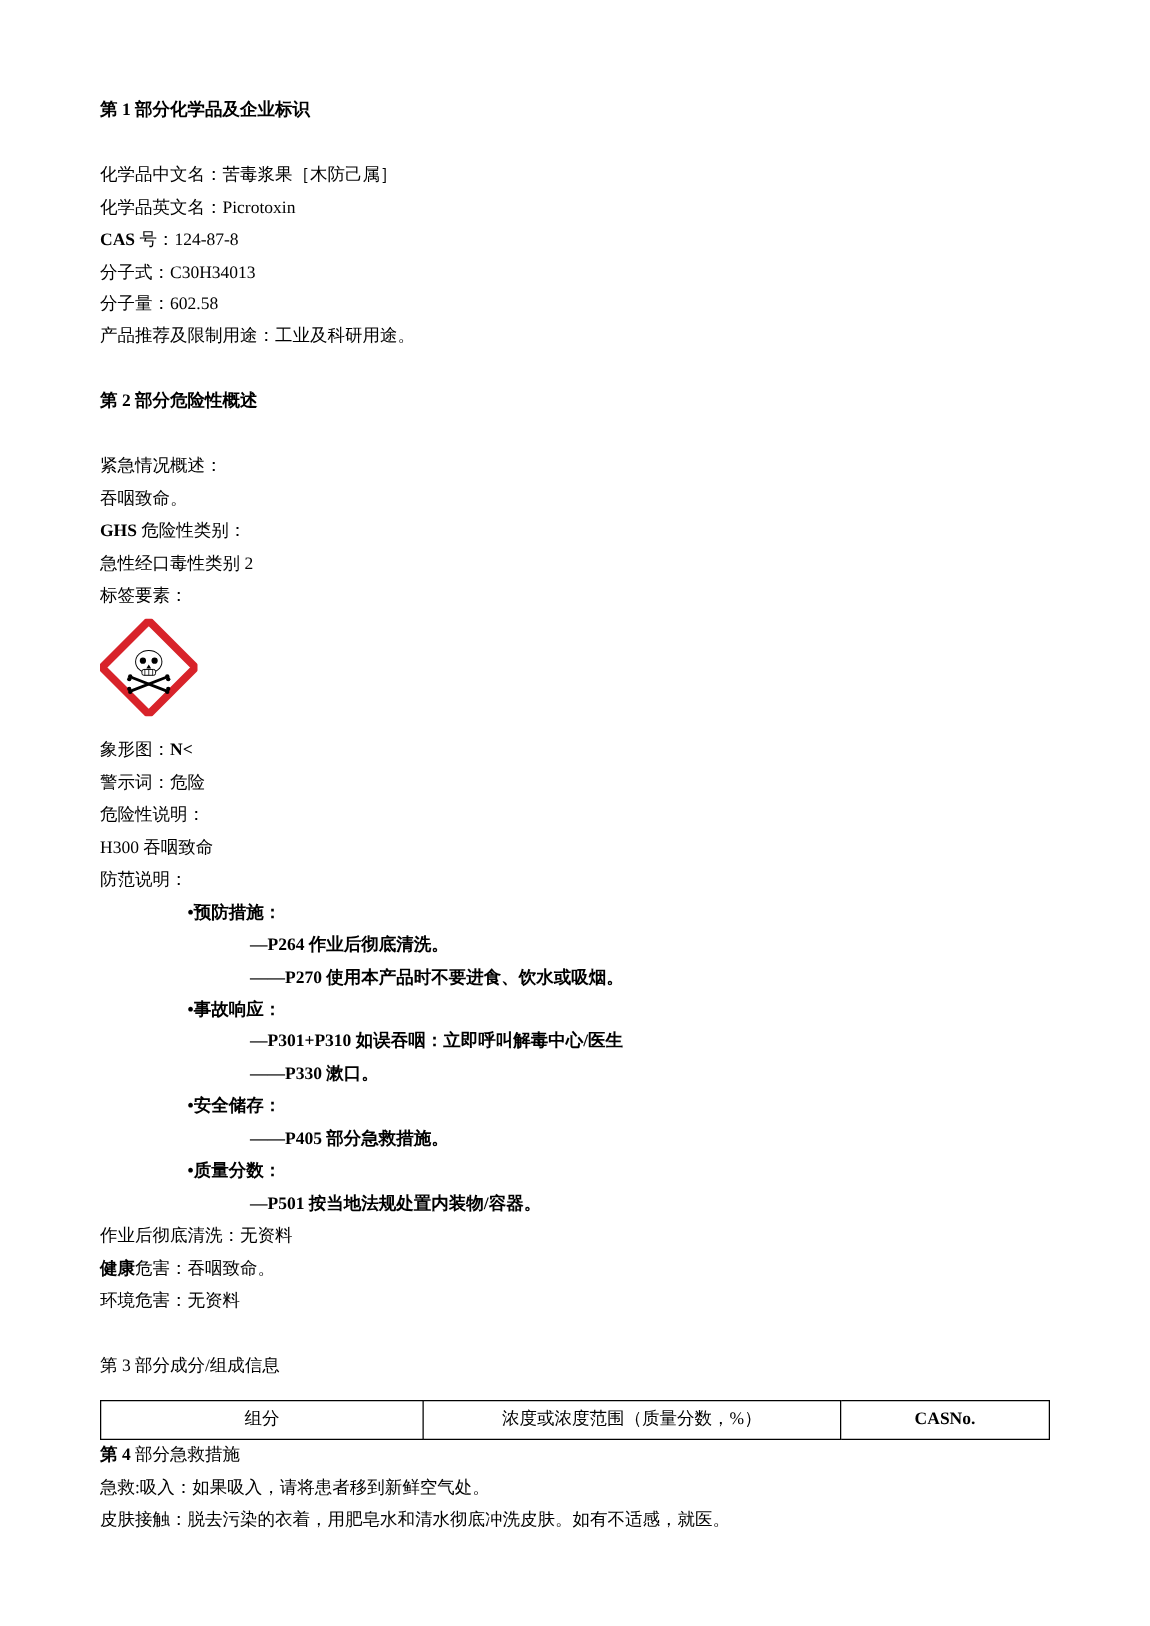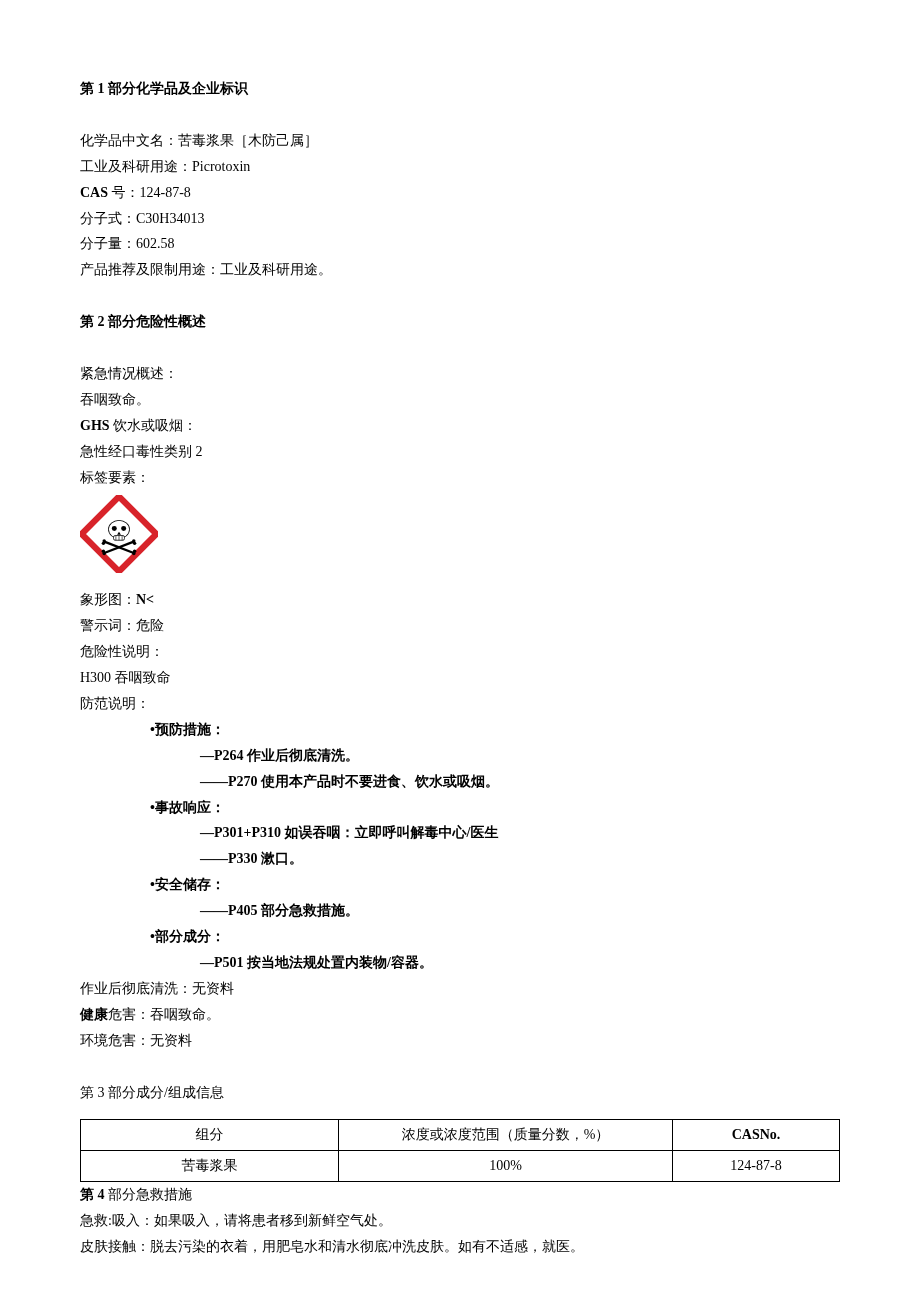--- a/index.html
+++ b/index.html
@@ -50,35 +50,35 @@
     }
   </style>
 </head>
 <body>
 
 <div class="section-title"><span class="bold">第 1 部分化学品及企业标识</span></div>
 
 <div class="spacer"></div>
 
 <div><span>化学品中文名：</span><span>苦毒浆果［木防己属］</span></div>
-<div><span>工业及科研用途：</span><span>Picrotoxin</span></div>
+<div><span>化学品英文名：</span><span>Picrotoxin</span></div>
 <div><span class="bold">CAS</span><span> 号：</span><span>124-87-8</span></div>
 <div><span>分子式：</span><span>C30H34013</span></div>
 <div><span>分子量：</span><span>602.58</span></div>
 <div><span>产品推荐及限制用途：</span><span>工业及科研用途。</span></div>
 
 <div class="spacer"></div>
 
 <div class="section-title"><span class="bold">第 2 部分危险性概述</span></div>
 
 <div class="spacer"></div>
 
 <div>紧急情况概述：</div>
 <div>吞咽致命。</div>
-<div><span class="bold">GHS</span><span> 饮水或吸烟：</span></div>
+<div><span class="bold">GHS</span><span> 危险性类别：</span></div>
 <div>急性经口毒性类别 2</div>
 <div>标签要素：</div>
 
 <div>
 <svg class="pictogram" viewBox="0 0 100 100">
   <polygon points="50,2 98,50 50,98 2,50" fill="#fff" stroke="#d8232a" stroke-width="8"></polygon>
   <g fill="#000">
     <ellipse cx="50" cy="44" rx="14" ry="12" fill="#000"></ellipse>
     <ellipse cx="50" cy="44" rx="13" ry="11" fill="#fff"></ellipse>
     <circle cx="44" cy="43" r="3.2" fill="#000"></circle>
@@ -112,41 +112,36 @@
 <div class="indent-2">—P264 作业后彻底清洗。</div>
 <div class="indent-2">——P270 使用本产品时不要进食、饮水或吸烟。</div>
 
 <div class="indent-1">•事故响应：</div>
 <div class="indent-2">—P301+P310 如误吞咽：立即呼叫解毒中心/医生</div>
 <div class="indent-2">——P330 漱口。</div>
 
 <div class="indent-1">•安全储存：</div>
 <div class="indent-2">——P405 部分急救措施。</div>
 
-<div class="indent-1">•部分成分：</div>
+<div class="indent-1">•质量分数：</div>
 <div class="indent-2">—P501 按当地法规处置内装物/容器。</div>
 
 <div><span>作业后彻底清洗：</span><span>无资料</span></div>
 <div><span class="bold">健康</span><span>危害：</span><span>吞咽致命。</span></div>
 <div><span>环境危害：</span><span>无资料</span></div>
 
 <div class="spacer"></div>
 
 <div class="section-title">第 3 部分成分/组成信息</div>
 
 <table>
   <tbody>
       <tr>
     <td style="width:34%">组分</td>
     <td style="width:44%">浓度或浓度范围（质量分数，%）</td>
     <td style="width:22%" class="bold">CASNo.</td>
   </tr>
-  <tr>
-    <td>苦毒浆果</td>
-    <td>100%</td>
-    <td>124-87-8</td>
-  </tr>
 </tbody>
   </table>
 
 <div><span class="bold">第 4 </span><span>部分急救措施</span></div>
 <div>急救:吸入：如果吸入，请将患者移到新鲜空气处。</div>
 <div>皮肤接触：脱去污染的衣着，用肥皂水和清水彻底冲洗皮肤。如有不适感，就医。</div>
 
 </body></html>

